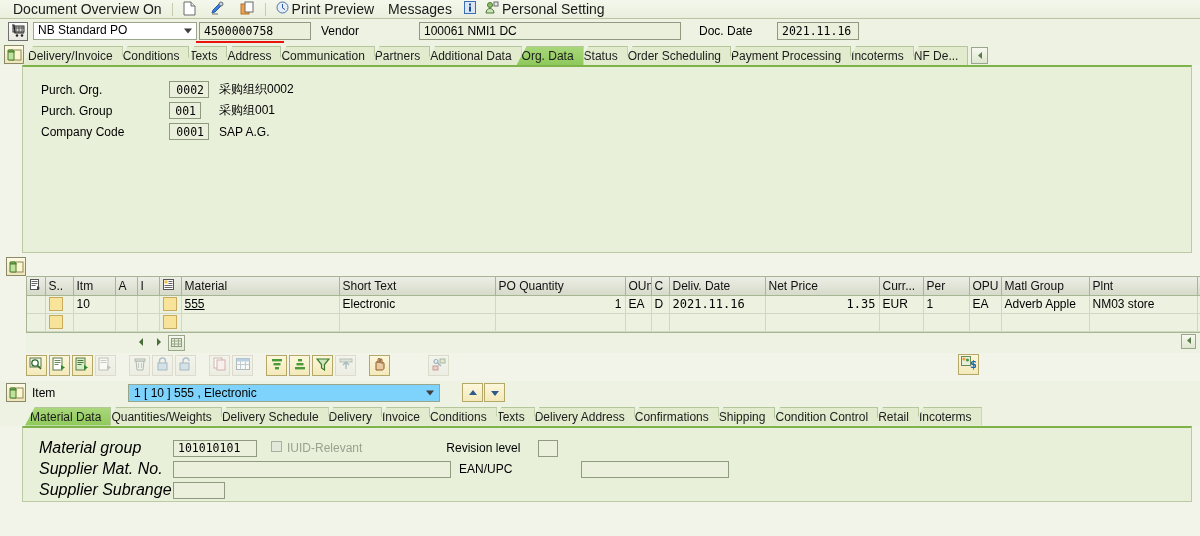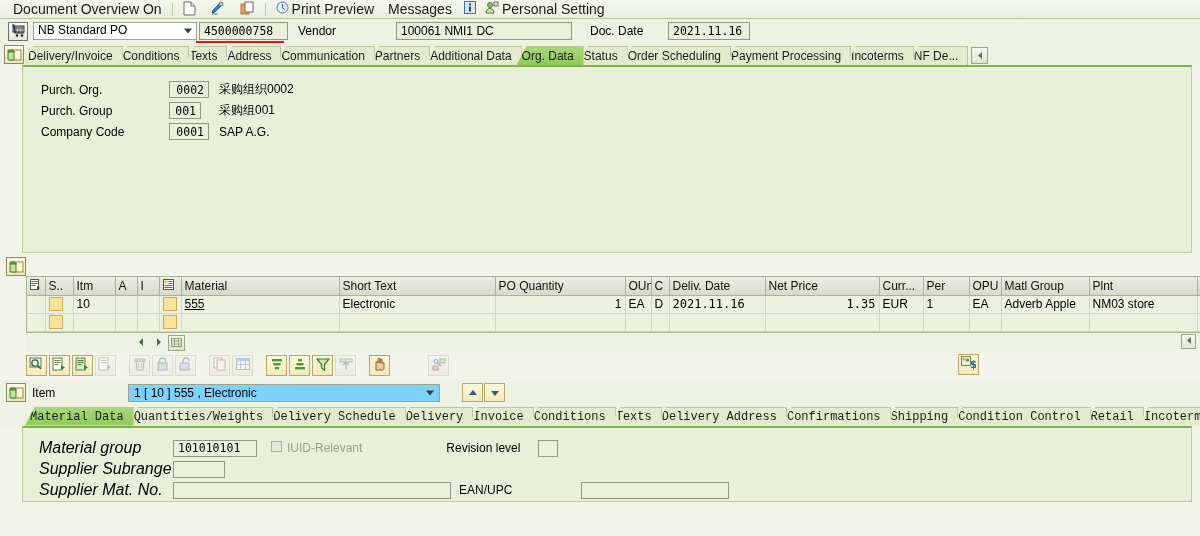--- a/index.html
+++ b/index.html
@@ -67,39 +67,39 @@
   }
   .doctype-combo .arrow {
     position:absolute; right: 4px; top: 50%;
     transform: translateY(-50%);
     width:0;height:0;
     border-left:4px solid transparent;
     border-right:4px solid transparent;
     border-top:5px solid #3d3d3d;
   }
   .po-num {
-    width: 89px; height: 18px;
+    width: 112px; height: 18px;
     background: #eaf0dc;
     border: 1px solid #8f9a80;
     display:flex; align-items:center;
     padding-left: 4px;
     font-family: "DejaVu Sans Mono", monospace;
     font-size: 11.5px;
     margin-left: 2px;
   }
   .redline {
     position: absolute;
     left: 196px; top: 22px;
     width: 88px; height: 3px;
     background: #e8140d;
   }
   .lbl { font-size:12px; white-space:nowrap; }
   .vendor-lbl { margin-left: 10px; width:98px; }
   .vendor-in {
-    width: 176px; height: 18px;
+    width: 262px; height: 18px;
     background: #eaf0dc;
     border: 1px solid #8f9a80;
     display:flex;align-items:center;padding-left:4px;
     font-size:12px;
   }
   .docdate-lbl { margin-left: 18px; width:78px; }
   .docdate-in {
     width: 82px; height:18px;
     background:#eaf0dc; border:1px solid #8f9a80;
     display:flex;align-items:center;padding-left:4px;
@@ -322,21 +322,21 @@
     display:flex;align-items:center;justify-content:center;
   }
   .ud-wrap { display:flex; gap:1px; margin-left: 22px; }
 
   .item-tabstrip {
     height: 21px;
     display:flex; align-items:flex-end;
     padding-left: 30px;
     background: #eef2e3;
   }
-  .item-tabstrip .tab { height: 19px; line-height:18px;font-family:Liberation Mono, monospace; }
+  .item-tabstrip .tab { height: 19px; line-height:18px; }
 
   .item-panel {
     margin: 0 8px 0 22px;
     min-height: 60px;
     background: #e9f0da;
     border: 1px solid #bccaa4;
     border-top: 2px solid #7db348;
     padding: 10px 0 0 16px;
   }
   .mrow { display:flex; align-items:center; height: 21px; }
@@ -867,28 +867,28 @@
     <span style="display:flex;align-items:flex-start;margin-left:14px">
       <span class="chk"></span>
       <span class="dimtext">IUID-Relevant</span>
     </span>
     <span style="margin-left:84px">Revision level</span>
     <span class="mbox" style="width:20px;margin-left:18px">
         <span></span>
       </span>
   </div>
   <div class="mrow">
+    <span class="mlabel">Supplier Mat. No.</span>
+    <span class="mbox" style="width:278px">
+        <span></span>
+      </span>
+    <span style="margin-left:8px;width:122px">EAN/UPC</span>
+    <span class="mbox" style="width:148px">
+        <span></span>
+      </span>
+  </div>
+  <div class="mrow">
     <span class="mlabel">Supplier Subrange</span>
     <span class="mbox" style="width:52px">
         <span></span>
       </span>
   </div>
-  <div class="mrow">
-    <span class="mlabel">Supplier Mat. No.</span>
-    <span class="mbox" style="width:278px">
-        <span></span>
-      </span>
-    <span style="margin-left:8px;width:122px">EAN/UPC</span>
-    <span class="mbox" style="width:148px">
-        <span></span>
-      </span>
-  </div>
 </div>
 
 </body></html>

